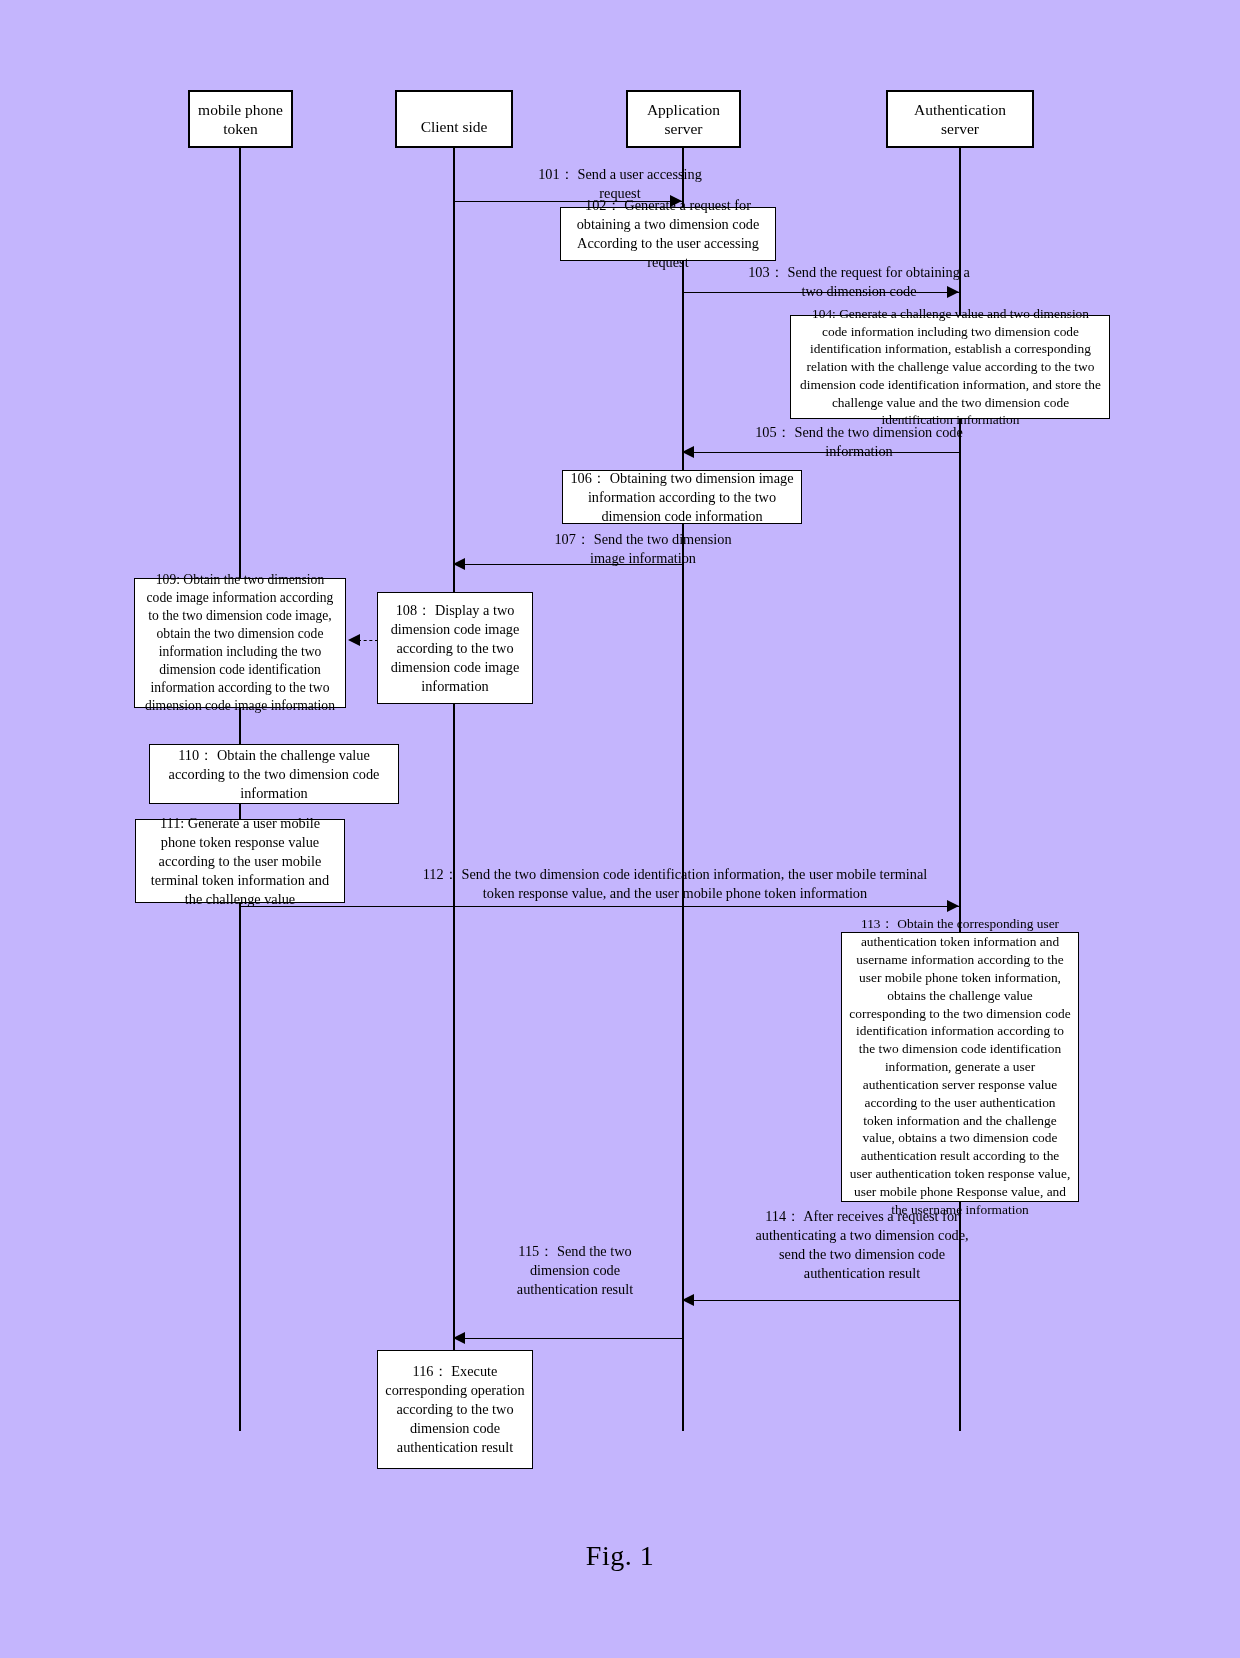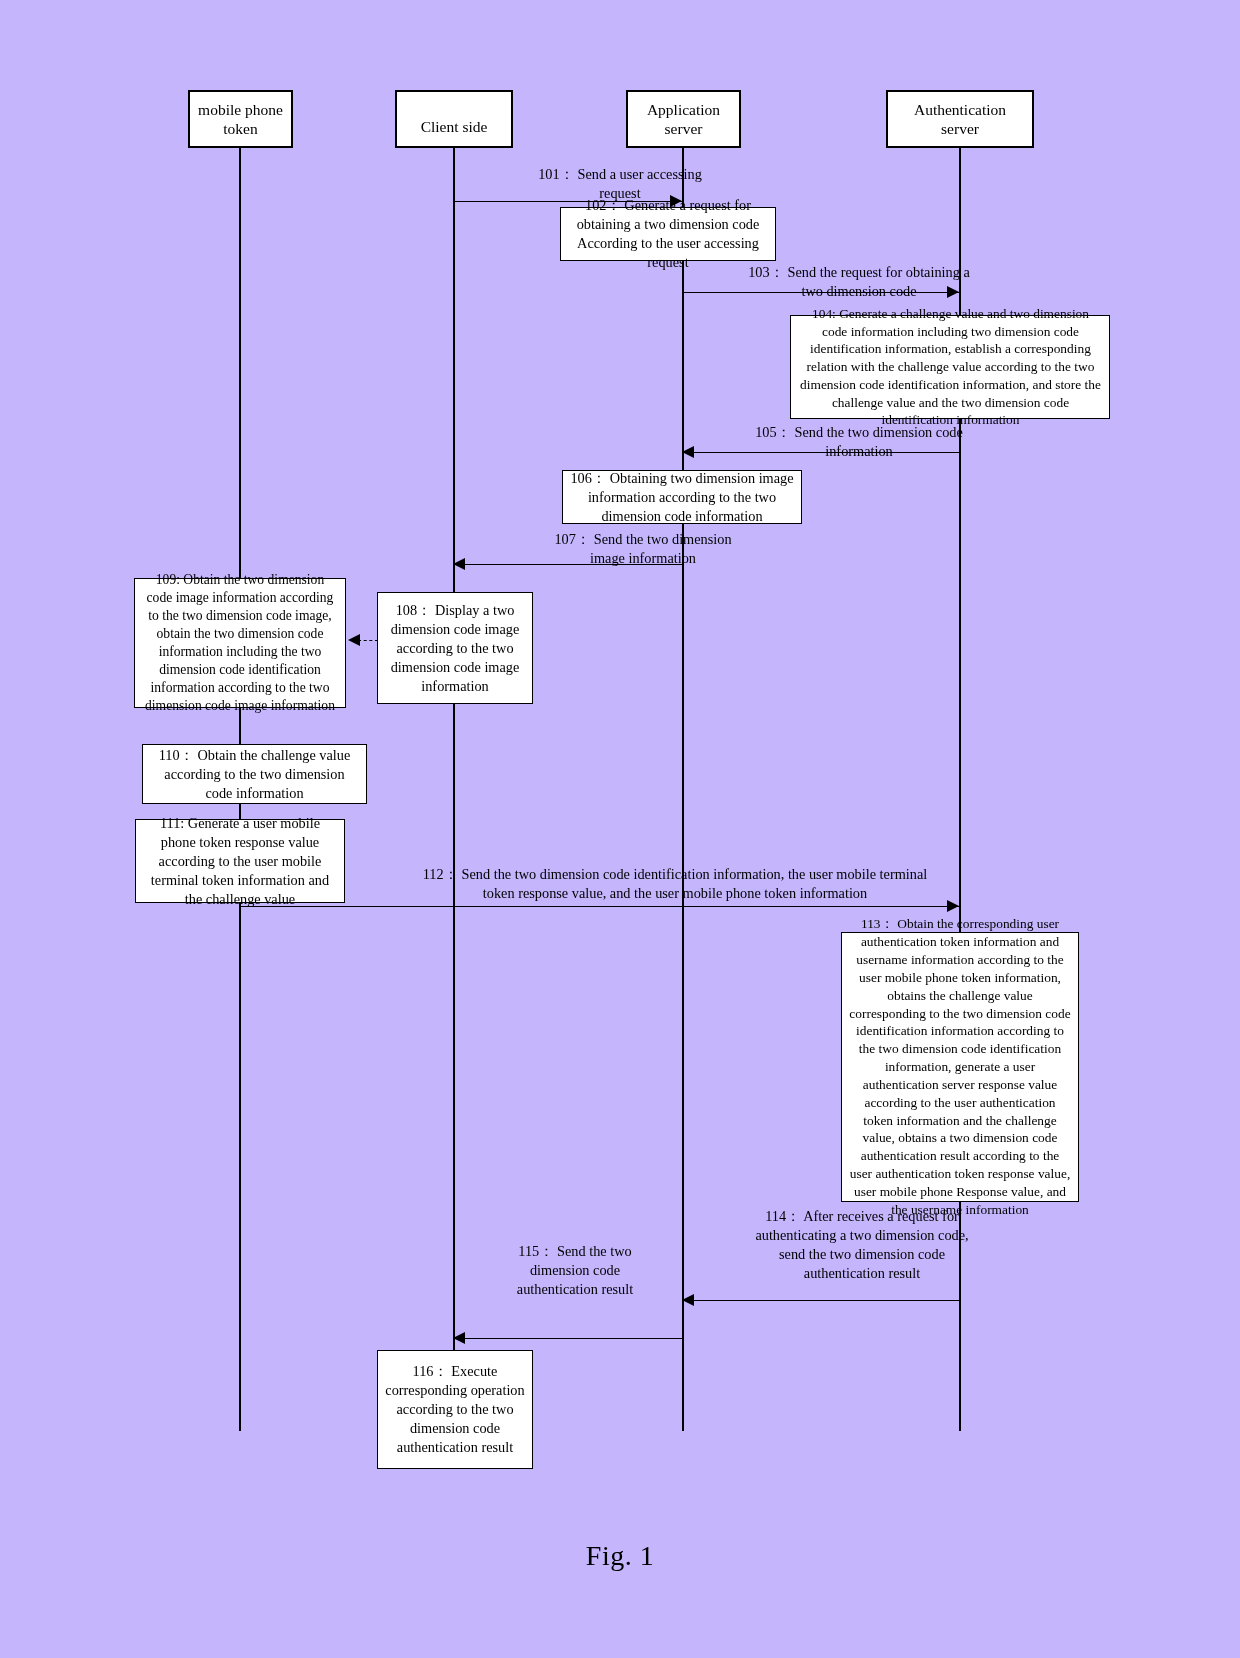--- a/index.html
+++ b/index.html
@@ -163,21 +163,21 @@
     <span>109: Obtain the two dimension code image information according to the two dimension code image, obtain the two dimension code information including the two dimension code identification information according to the two dimension code image information</span>
   </div>
 
   <div class="proc-box thin" style="left:377px; top:592px; width:156px; height:112px;">
     <span>108：  Display a two dimension code image according to the two dimension code image information</span>
   </div>
 
   <div class="msg-line dashed" style="left:358px; top:640px; width:20px;"></div>
   <div class="arrowhead left" style="left:348px; top:634px;"></div>
 
-  <div class="proc-box thin" style="left:142px; top:744px; width:225px; height:60px;">
+  <div class="proc-box thin" style="left:149px; top:744px; width:250px; height:60px;">
     <span>110：  Obtain the challenge value according to the two dimension code information</span>
   </div>
 
   <div class="proc-box thin" style="left:135px; top:819px; width:210px; height:84px;">
     <span>111: Generate a user mobile phone token response value according to the user mobile terminal token information and the challenge value</span>
   </div>
 
   <div class="msg-label" style="left:375px; top:865px; width:600px; white-space:pre-line; line-height:1.35;">112：  Send the two dimension code identification information, the user mobile terminal
 token response value, and the user mobile phone token information</div>
   <div class="msg-line" style="left:240px; top:906px; width:719px;"></div>

